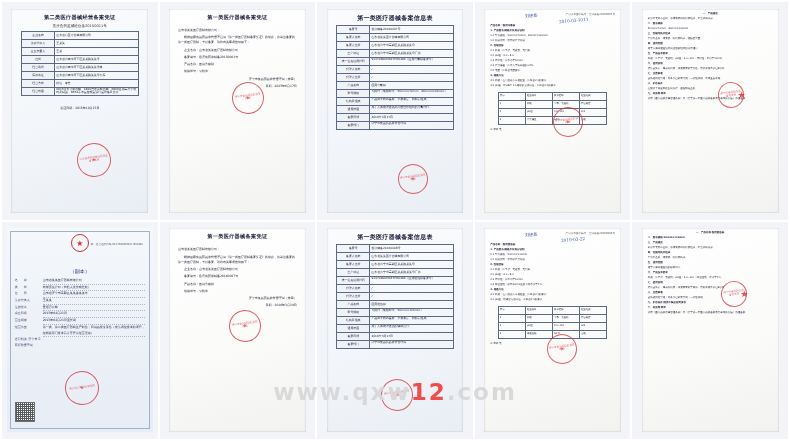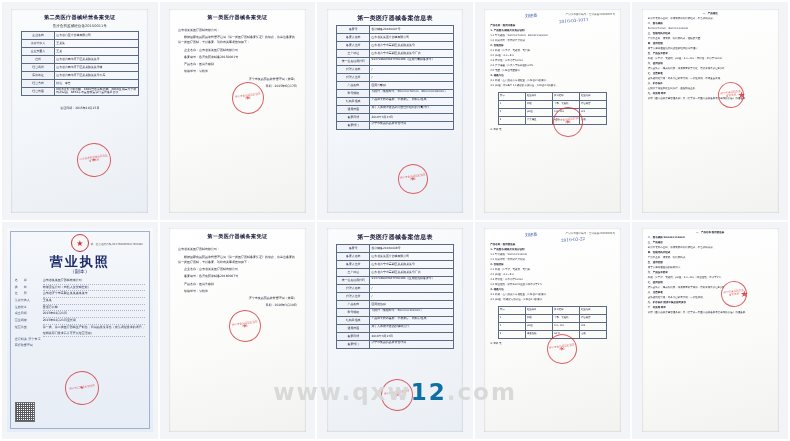--- a/index.html
+++ b/index.html
@@ -153,21 +153,21 @@
   }
   .watermark{
     position:absolute;left:50%;top:89%;transform:translate(-50%,-50%);
     font-size:23px;font-weight:bold;color:#d8d8d8;
     letter-spacing:2px;
     opacity:.95;
     pointer-events:none;
     white-space:nowrap;
     font-family:"DejaVu Sans","Liberation Sans",sans-serif;
   }
-  .wm-red{color:#0369a1;}
+  .wm-red{color:#ef4444;}
   .code{
     position:absolute;right:6px;top:3px;font-size:2.6px;color:#555;
   }
 </style>
 </head>
 <body>
 
 <div class="grid">
 
   <div class="doc">
@@ -391,21 +391,20 @@
         <span>济宁市食品药品监督管理局</span>
       </div>
     </div>
   </div>
 
   <div class="doc">
     <div class="page" style="left:3%;top:3%;width:94%;height:94%;">
       <div class="lic">
         <div class="border"></div>
         <div class="emblem">★</div>
-        <div class="licttl">营业执照</div>
         <div class="licsub">（副本）</div>
         <div class="code" style="top:14px;right:10px;font-size:2.6px">统一社会信用代码 91370800MA3YHK0486</div>
         <div class="licrows">
           <div class="row">
               <span class="k">名　　称</span>
               <span class="v">山东省某某医疗器械有限公司</span>
             </div>
           <div class="row">
               <span class="k">类　　型</span>
               <span class="v">有限责任公司（自然人投资或控股）</span>

